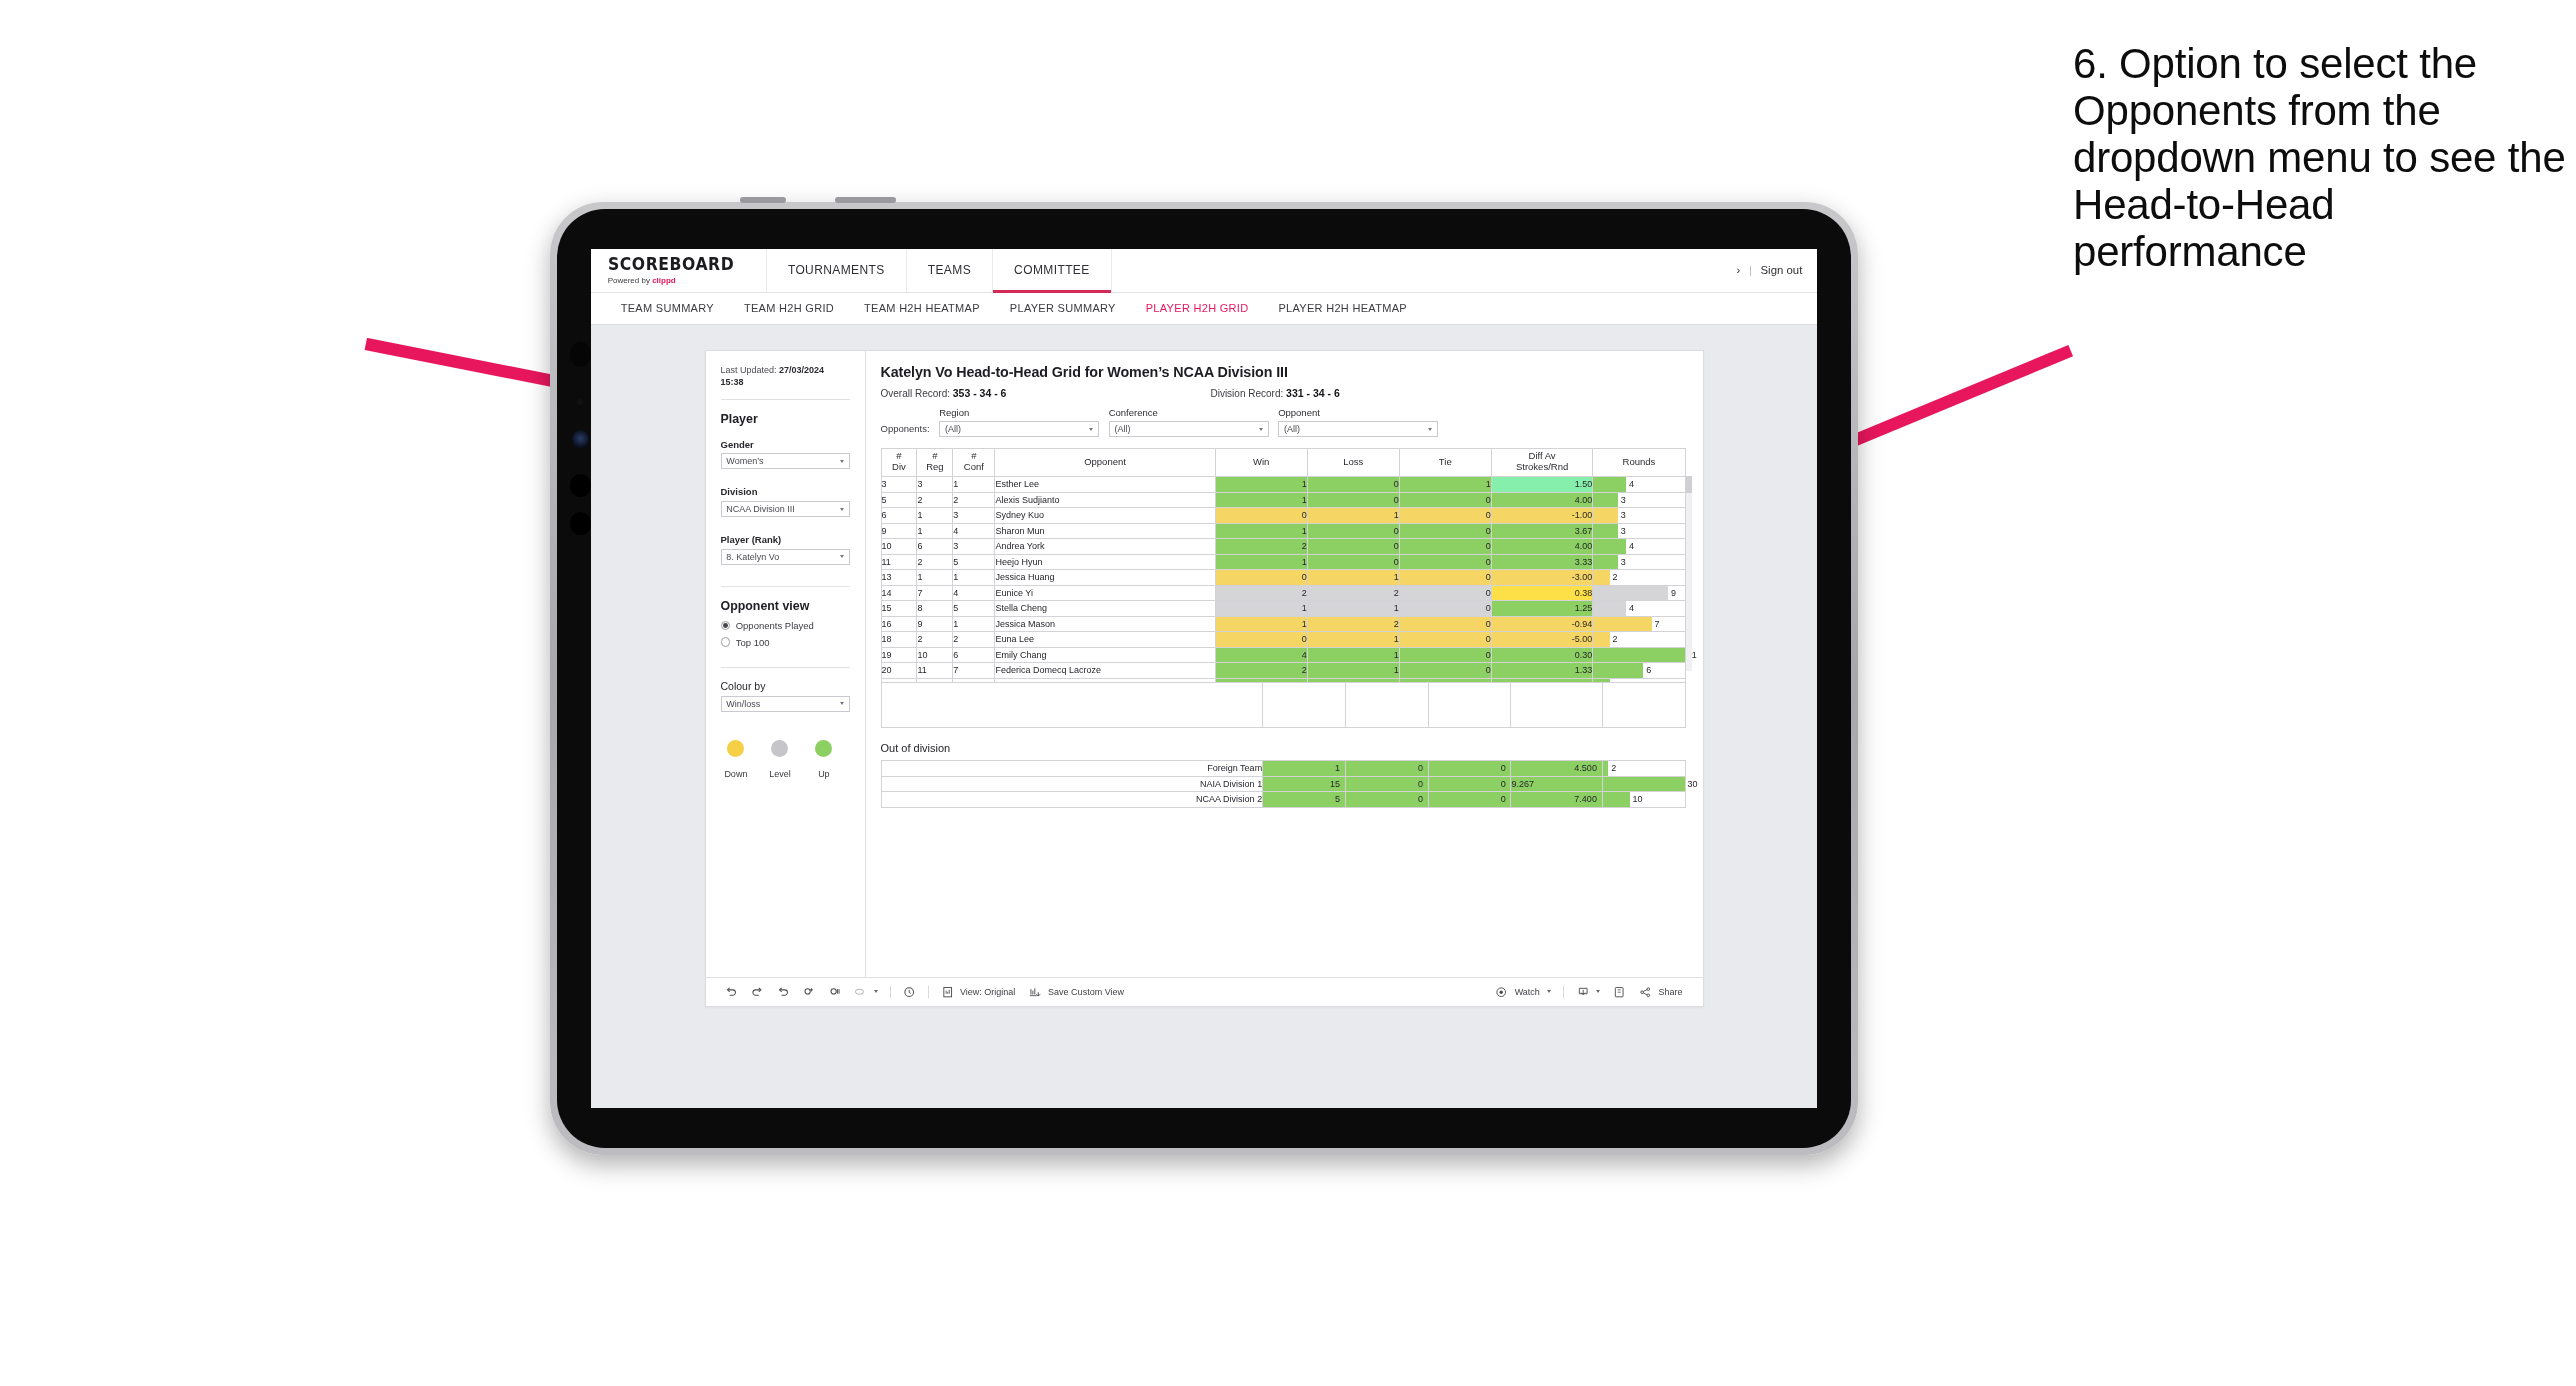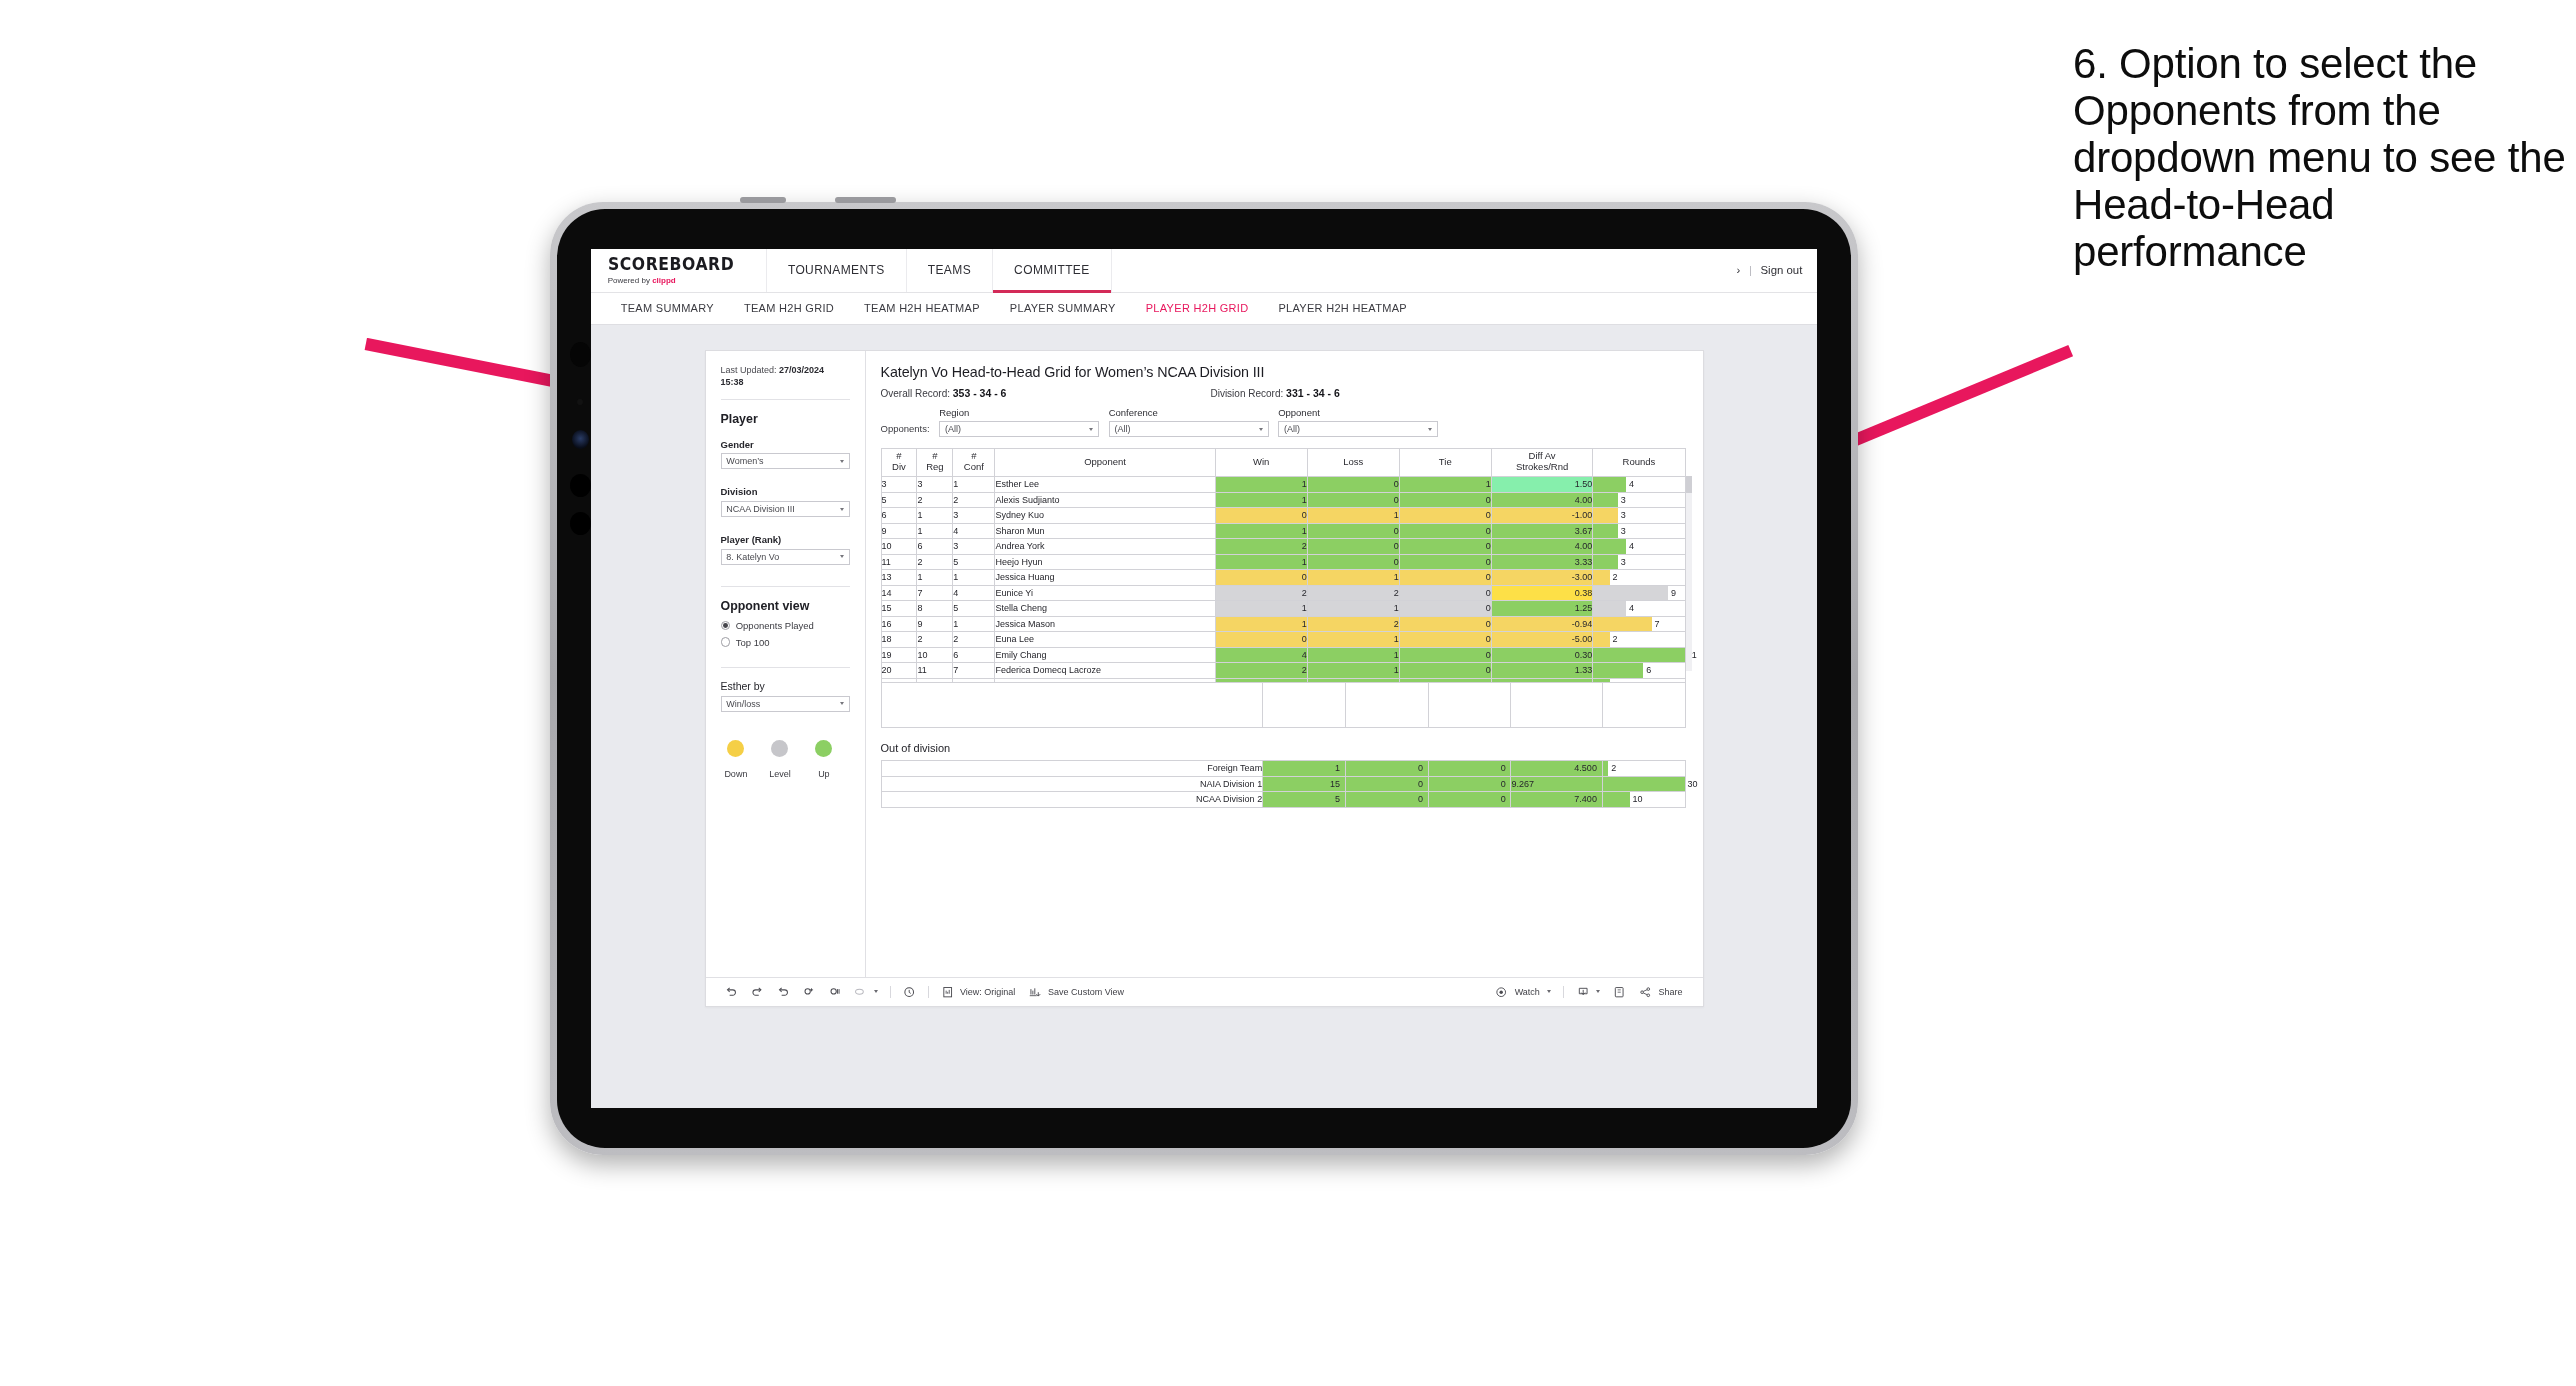--- a/index.html
+++ b/index.html
@@ -147,21 +147,21 @@
   .radio.on::after { content:""; width:4.8px; height:4.8px; border-radius:50%; background:#46464c; }
   .radio-label { font-size:9.5px; color:#3b3b41; }
 
   #legend { display:flex; gap:17px; margin-top:28.5px; padding-left:1.9px;text-align:center; }
   .legend-col { display:flex; flex-direction:column; align-items:center; width:27px; }
   .legend-dot { width:17px; height:17px; border-radius:50%; }
   .legend-txt { font-size:9px; color:#3b3b41; margin-top:11.4px; }
 
   
   #main { flex:1; padding: 13.3px 17px 0 15px; min-width:0; display:flex; flex-direction:column; }
-  #viz-title { font-size:14.3px; font-weight:400; color:#1d1d23; letter-spacing:-0.1px; }
+  #viz-title { font-size:14.3px; font-weight:700; color:#1d1d23; letter-spacing:-0.1px; }
   #records { display:flex; margin-top:6.7px; font-size:10px; color:#3b3b41; }
   #records b { color:#15151a; font-weight:700; font-size:10.5px; }
   #rec-div { margin-left:204px; }
 
   #filters { display:flex; align-items:flex-end; margin-top:8.6px; gap:9.5px; }
   #filters-lead { font-size:9.5px; color:#3b3b41; padding-bottom:2.9px; }
   .filter { width:160px; }
   .filter .field-label { font-weight:400; font-size:9.5px; color:#2d2d33; margin-bottom:2.9px; }
 
   
@@ -303,21 +303,21 @@
                   <span class="radio on"></span>
                   <span class="radio-label">Opponents Played</span>
                 </div>
                 <div class="radio-row">
                   <span class="radio"></span>
                   <span class="radio-label">Top 100</span>
                 </div>
 
                 <div class="side-rule" style="margin-top:19px;"></div>
 
-                <div class="field-label" style="font-weight:400;font-size:10.5px;">Esther by</div>
+                <div class="field-label" style="font-weight:400;font-size:10.5px;">Colour by</div>
                 <div class="select">
                   <span>Win/loss</span>
                   <span class="caret"></span>
                 </div>
 
                 <div id="legend">
                   <div class="legend-col">
                     <span class="legend-dot" id="ld0" style="background: rgb(245, 207, 70);"></span>
                     <span class="legend-txt">Down</span>
                   </div>

